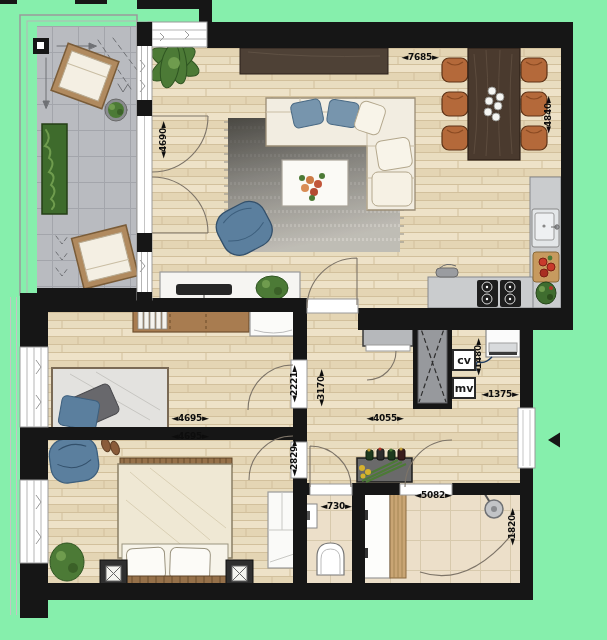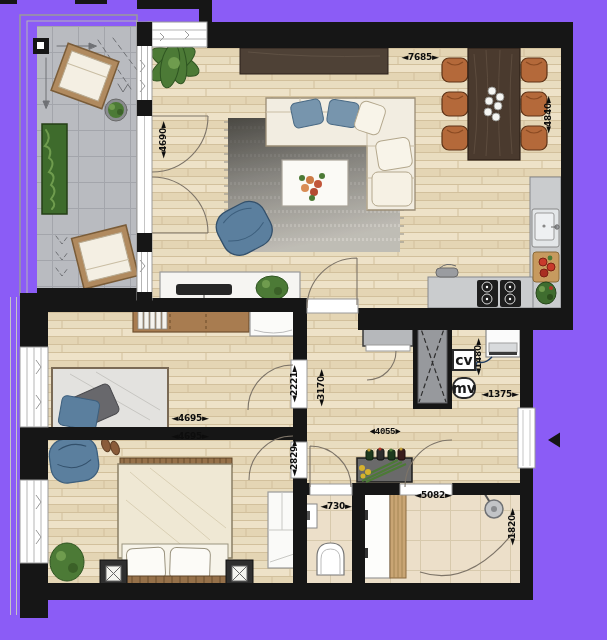--- a/index.html
+++ b/index.html
@@ -1,23 +1,23 @@
 <!DOCTYPE html>
 <html><head>
 <meta charset="utf-8">
 <style>
   html,body{margin:0;padding:0;background:#fff;}
-  .plan{position:relative;width:607px;height:640px;background:#8b5cf6;overflow:hidden;
+  .plan{position:relative;width:607px;height:640px;background:#86efac;overflow:hidden;
         font-family:"DejaVu Sans",sans-serif;}
   .plan svg{position:absolute;left:0;top:0;}
   .dim{position:absolute;width:54px;height:12px;line-height:12px;text-align:center;
        font-size:9px;font-weight:bold;color:#0d0d0d;letter-spacing:-0.3px;white-space:nowrap;}
   .vdim{transform:rotate(-90deg);}
   .techbox{position:absolute;width:20px;height:18px;background:#fff;border:2px solid #2a2a2a;
-       font-size:14px;font-weight:bold;color:#1a1a1a;display:flex;align-items:center;justify-content:center;}
+       font-size:11px;font-weight:bold;color:#1a1a1a;display:flex;align-items:center;justify-content:center;}
 </style>
 </head>
 <body>
 
 <div class="plan">
 <svg width="607" height="640" viewBox="0 0 607 640">
   <defs>
     <pattern id="wood" width="84" height="24" patternUnits="userSpaceOnUse">
       <rect width="84" height="24" fill="#e9ddc0"></rect>
       <rect y="0" width="84" height="8" fill="#e4d5b4"></rect>
@@ -428,20 +428,20 @@
 <div class="dim" style="left:393px;top:51px;">◄7685►</div>
 <div class="dim vdim" style="left:521px;top:109px;">◄4840►</div>
 <div class="dim vdim" style="left:136px;top:134px;">◄4690►</div>
 <div class="dim" style="left:163px;top:412px;">◄4695►</div>
 <div class="dim" style="left:163px;top:430px;">◄4695►</div>
 <div class="dim vdim" style="left:267px;top:378px;">◄2221►</div>
 <div class="dim vdim" style="left:294px;top:382px;">◄3170►</div>
 <div class="dim vdim" style="left:267px;top:452px;">◄2829►</div>
 <div class="dim vdim" style="left:451px;top:351px;">◄1480►</div>
 <div class="dim" style="left:473px;top:388px;">◄1375►</div>
-<div class="dim" style="left:358px;top:426px;font-family:Liberation Mono, monospace;">◄4055►</div>
+<div class="dim" style="left:358px;top:412px;">◄4055►</div>
 <div class="dim" style="left:309px;top:500px;">◄730►</div>
 <div class="dim" style="left:406px;top:489px;">◄5082►</div>
 <div class="dim vdim" style="left:485px;top:521px;">◄1820►</div>
 
 <div class="techbox" style="left:452px;top:349px;">cv</div>
-<div class="techbox" style="left:452px;top:377px;border-radius:10px;">mv</div>
+<div class="techbox" style="left:452px;top:377px;">mv</div>
 </div>
 
 </body></html>

